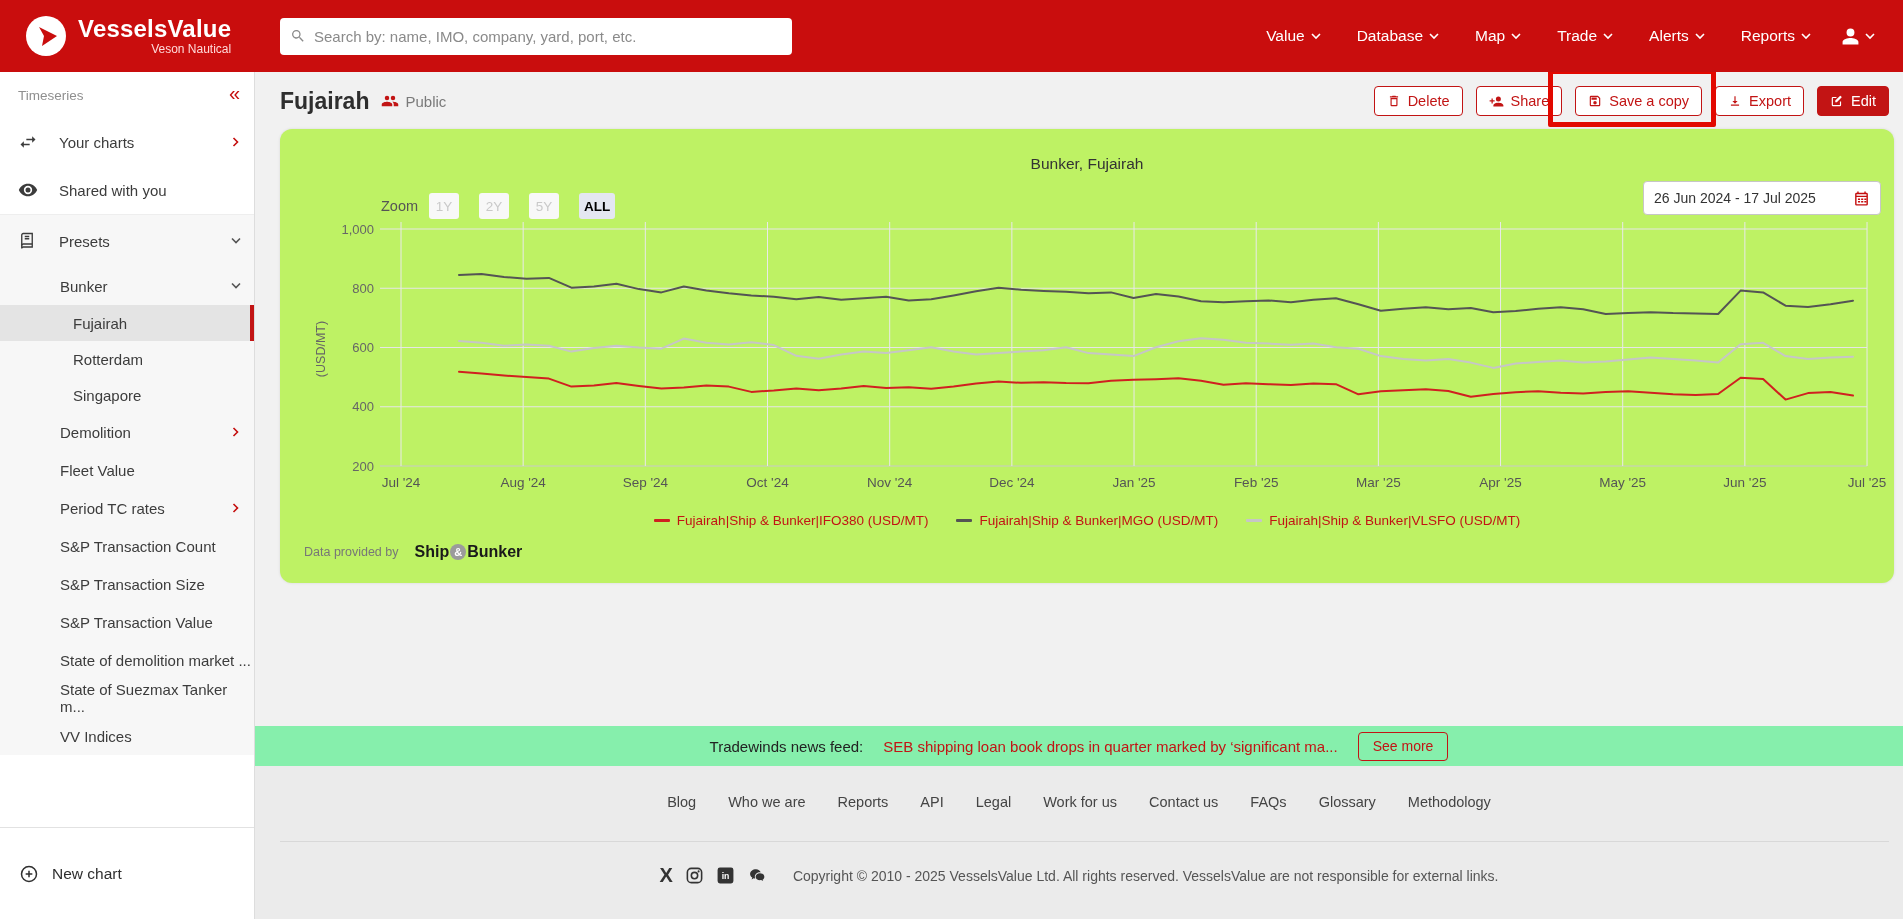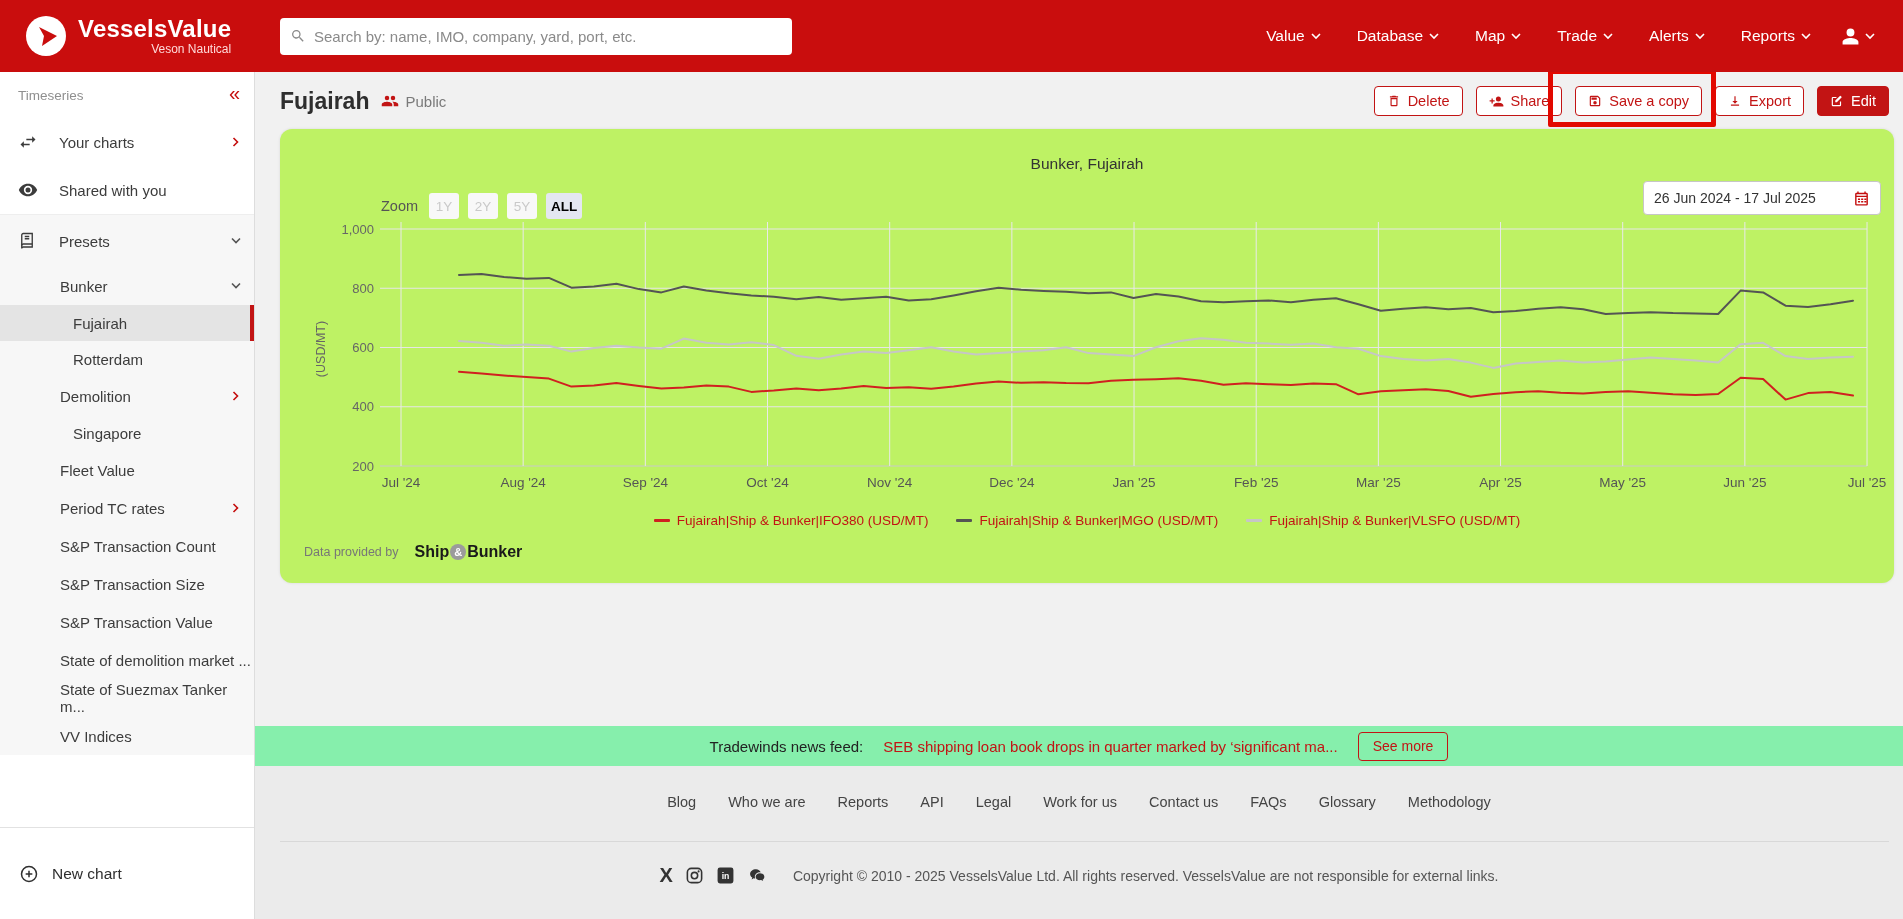--- a/index.html
+++ b/index.html
@@ -236,30 +236,30 @@
             <path d="M1 1l4 4 4-4" stroke="currentColor" stroke-width="1.6" fill="none"></path>
           </svg>
         </span>
       </div>
       <div class="srow l2 selected">
         <span>Fujairah</span>
       </div>
       <div class="srow l2">
         <span>Rotterdam</span>
       </div>
+      <div class="srow l2">
+        <span>Singapore</span>
+      </div>
       <div class="srow l1">
         <span>Demolition</span>
         <span class="schev right">
           <svg width="10" height="7" viewBox="0 0 10 7">
             <path d="M1 1l4 4 4-4" stroke="currentColor" stroke-width="1.6" fill="none"></path>
           </svg>
         </span>
-      </div>
-      <div class="srow l2">
-        <span>Singapore</span>
       </div>
       <div class="srow l1">
         <span>Fleet Value</span>
       </div>
       <div class="srow l1">
         <span>Period TC rates</span>
         <span class="schev right">
           <svg width="10" height="7" viewBox="0 0 10 7">
             <path d="M1 1l4 4 4-4" stroke="currentColor" stroke-width="1.6" fill="none"></path>
           </svg>
@@ -340,21 +340,21 @@
         <span>Edit</span>
       </button>
     </div>
   </div>
 
   <div class="card">
     <div class="chart-title">Bunker, Fujairah</div>
 
     <div class="zoom-row">
       <span class="zoom-label">Zoom</span>
-      <span id="zoom-buttons" style="display:flex;gap:9px;">
+      <span id="zoom-buttons" style="display:flex;gap:20px;">
           <span class="zbtn disabled">1Y</span>
           <span class="zbtn disabled">2Y</span>
           <span class="zbtn disabled">5Y</span>
           <span class="zbtn active">ALL</span>
         </span>
     </div>
 
     <div class="datebox">
       <span>26 Jun 2024 - 17 Jul 2025</span>
       <svg width="17" height="17" viewBox="0 0 24 24" fill="currentColor">

